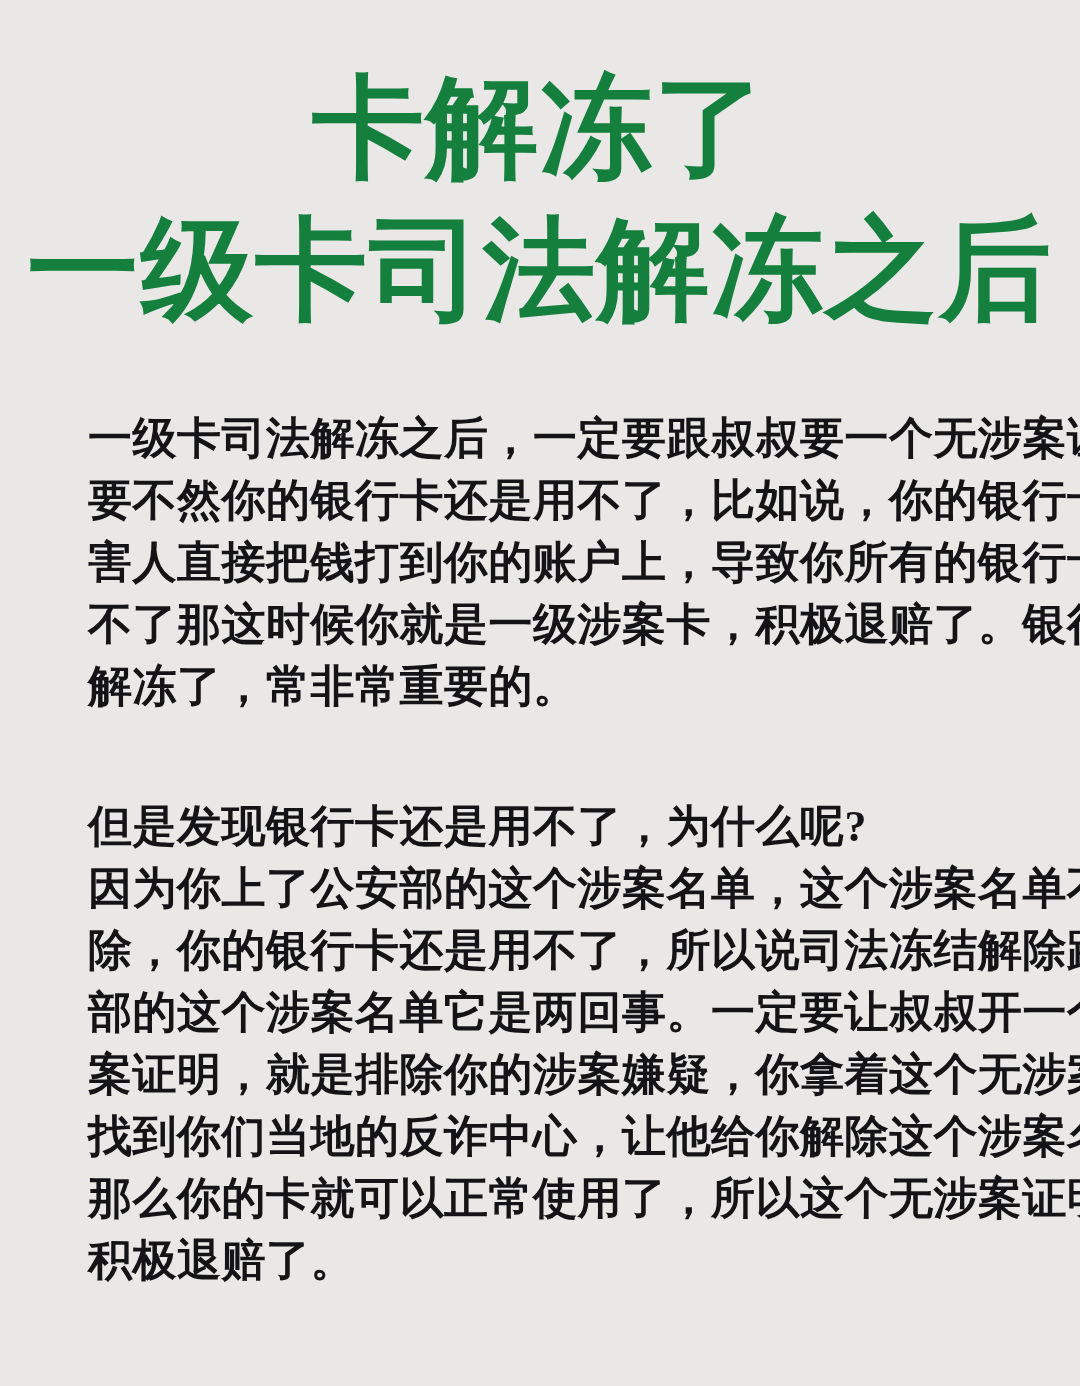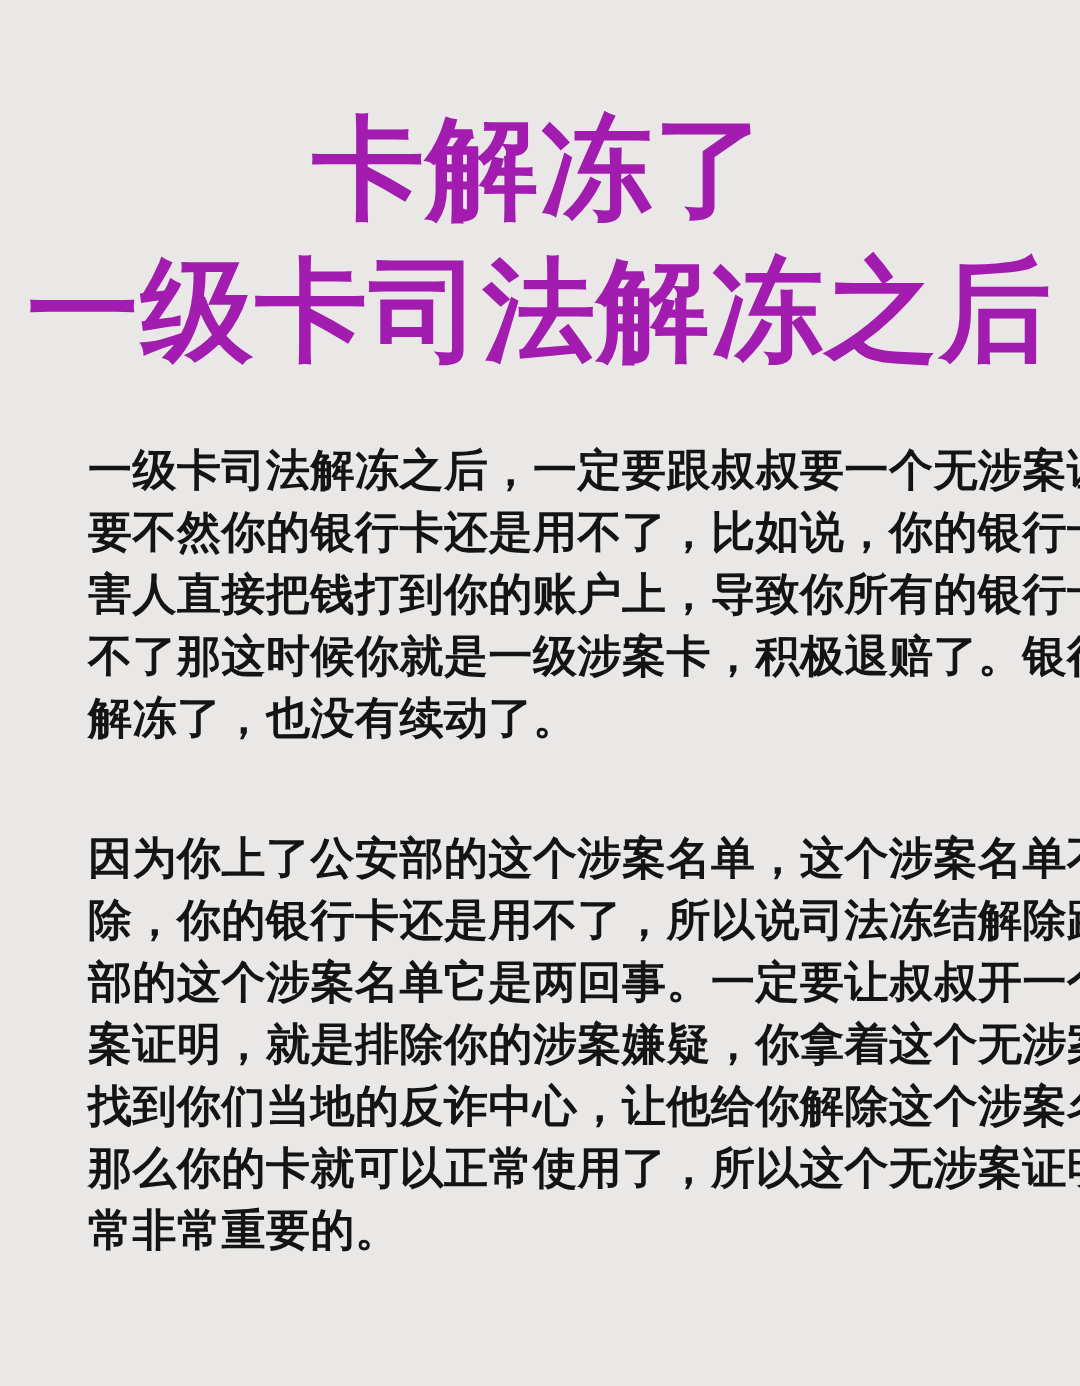--- a/index.html
+++ b/index.html
@@ -13,27 +13,27 @@
     overflow: hidden;
   }
   .page {
     position: relative;
     width: 1080px;
     height: 1386px;
     background: #e9e8e7;
     box-sizing: border-box;
   }
   .title-block {
-    padding-top: 98px;
+    padding-top: 66px;
     text-align: center;
-    font-family: Liberation Sans, sans-serif;
+    font-family: Liberation Mono, monospace;
     font-weight: 900;
     font-size: 112px;
     line-height: 142px;
-    color: #a21caf;
+    color: #15803d;
     letter-spacing: 2px;
   }
   .title-line {
     white-space: nowrap;
   }
   .body-block {
     margin-top: 58px;
     padding: 0 88px;
     font-family: "Liberation Serif", "DejaVu Serif", serif;
     font-weight: 700;
@@ -60,28 +60,29 @@
     <div class="title-line">一级卡司法解冻之后</div>
   </div>
 
   <div class="body-block">
 
     <div class="paragraph">
       <div class="body-line">一级卡司法解冻之后，一定要跟叔叔要一个无涉案证明，</div>
       <div class="body-line">要不然你的银行卡还是用不了，比如说，你的银行卡是被</div>
       <div class="body-line">害人直接把钱打到你的账户上，导致你所有的银行卡都用</div>
       <div class="body-line">不了那这时候你就是一级涉案卡，积极退赔了。银行卡也</div>
-      <div class="body-line">解冻了，也没有续动了。</div>
+      <div class="body-line">解冻了，常非常重要的。</div>
     </div>
 
     <div class="paragraph">
+      <div class="body-line">但是发现银行卡还是用不了，为什么呢?</div>
       <div class="body-line">因为你上了公安部的这个涉案名单，这个涉案名单不解</div>
       <div class="body-line">除，你的银行卡还是用不了，所以说司法冻结解除跟公安</div>
       <div class="body-line">部的这个涉案名单它是两回事。一定要让叔叔开一个无涉</div>
       <div class="body-line">案证明，就是排除你的涉案嫌疑，你拿着这个无涉案证明</div>
       <div class="body-line">找到你们当地的反诈中心，让他给你解除这个涉案名单，</div>
       <div class="body-line">那么你的卡就可以正常使用了，所以这个无涉案证明是非</div>
-      <div class="body-line">常非常重要的。</div>
+      <div class="body-line">积极退赔了。</div>
     </div>
 
   </div>
 
 </div>
 
 </body></html>

